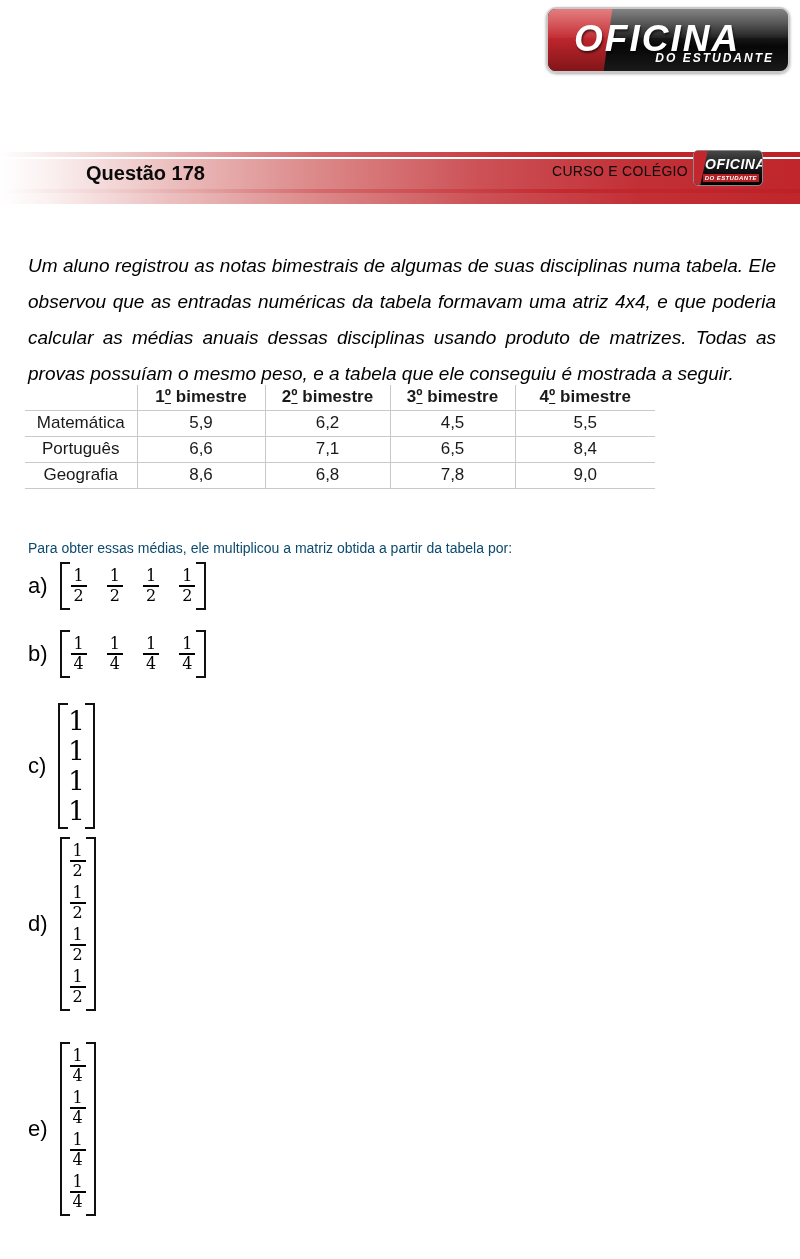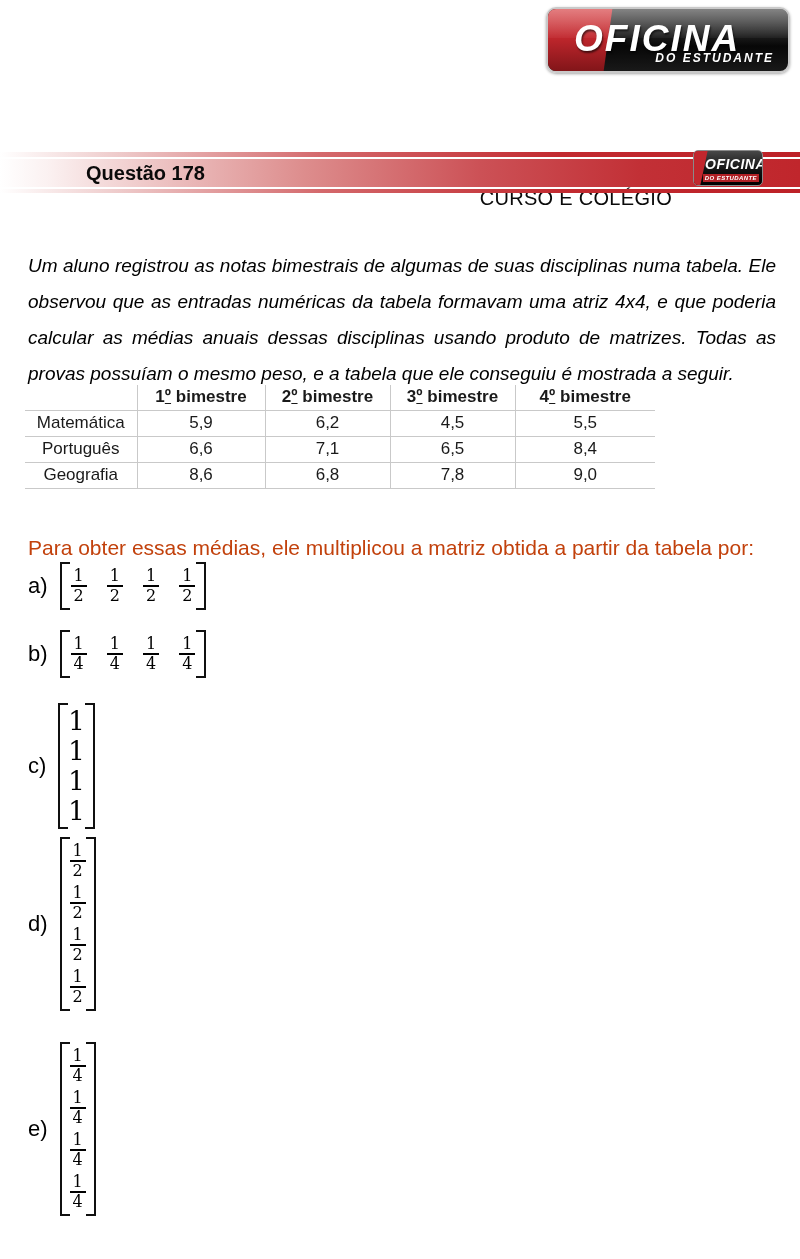--- a/index.html
+++ b/index.html
@@ -39,31 +39,31 @@
   }
 
   
   .band-top, .band-bottom {
     position:absolute; left:0; width:800px; height:5px;
     background:linear-gradient(90deg,#ffffff 0%,#eecaca 15%,#d4696c 40%,#c22a30 70%,#bd2127 100%);
   }
   .band-top { top:152px; }
   .band-bottom { top:189px; height:4px; }
   .band {
-    position:absolute; left:0; top:159px; width:800px; height:28px;
+    position:absolute; left:0; top:159px; width:800px; height:45px;
     background:linear-gradient(90deg,#ffffff 0%,#fbf1f1 6%,#edc3c3 20%,#dd8d8d 38%,#cc5156 60%,#c23036 80%,#c0262c 100%);
     text-decoration:underline;
   }
   .q-title {
     position:absolute; left:86px; top:3px;
     font-weight:700; font-size:20px; color:#0a0a0a;
   }
   .band-right {
-    position:absolute; right:128px; top:4px;
-    font-weight:500; font-size:20px; color:#0a0a0a; letter-spacing:0.3px;margin-top:24px;
+    position:absolute; right:112px; top:4px;
+    font-weight:500; font-size:14px; color:#0a0a0a; letter-spacing:0.3px;
   }
   
   .logo-mini {
     position:absolute; left:693px; top:150px; width:70px; height:36px;
     border-radius:5px; border:1px solid #8a8a8a; overflow:hidden;
     background:linear-gradient(180deg,#484848 0%,#121212 55%,#000 100%);
   }
   .logo-red-mini {
     position:absolute; left:-5px; top:0; bottom:0; width:15px;
     background:#c1272d; transform:skewX(-12deg);
@@ -80,21 +80,21 @@
   }
 
   
   .intro {
     position:absolute; left:28px; top:248px; width:748px;
     font-style:italic; font-size:19px; line-height:36px;
     text-align:justify; color:#000;
   }
   .prompt {
     position:absolute; left:28px; top:536px; width:748px;
-    font-size:21px; line-height:24px; color:#c2410c;
+    font-size:14px; line-height:24px; color:#0c4a6e;
   }
 
   
   .grades {
     position:absolute; left:25px; top:385px;
     border-collapse:collapse; table-layout:fixed;
     font-size:17px; color:#1a1a1a;
   }
   .grades th, .grades td {
     height:26px; text-align:center; vertical-align:middle;

